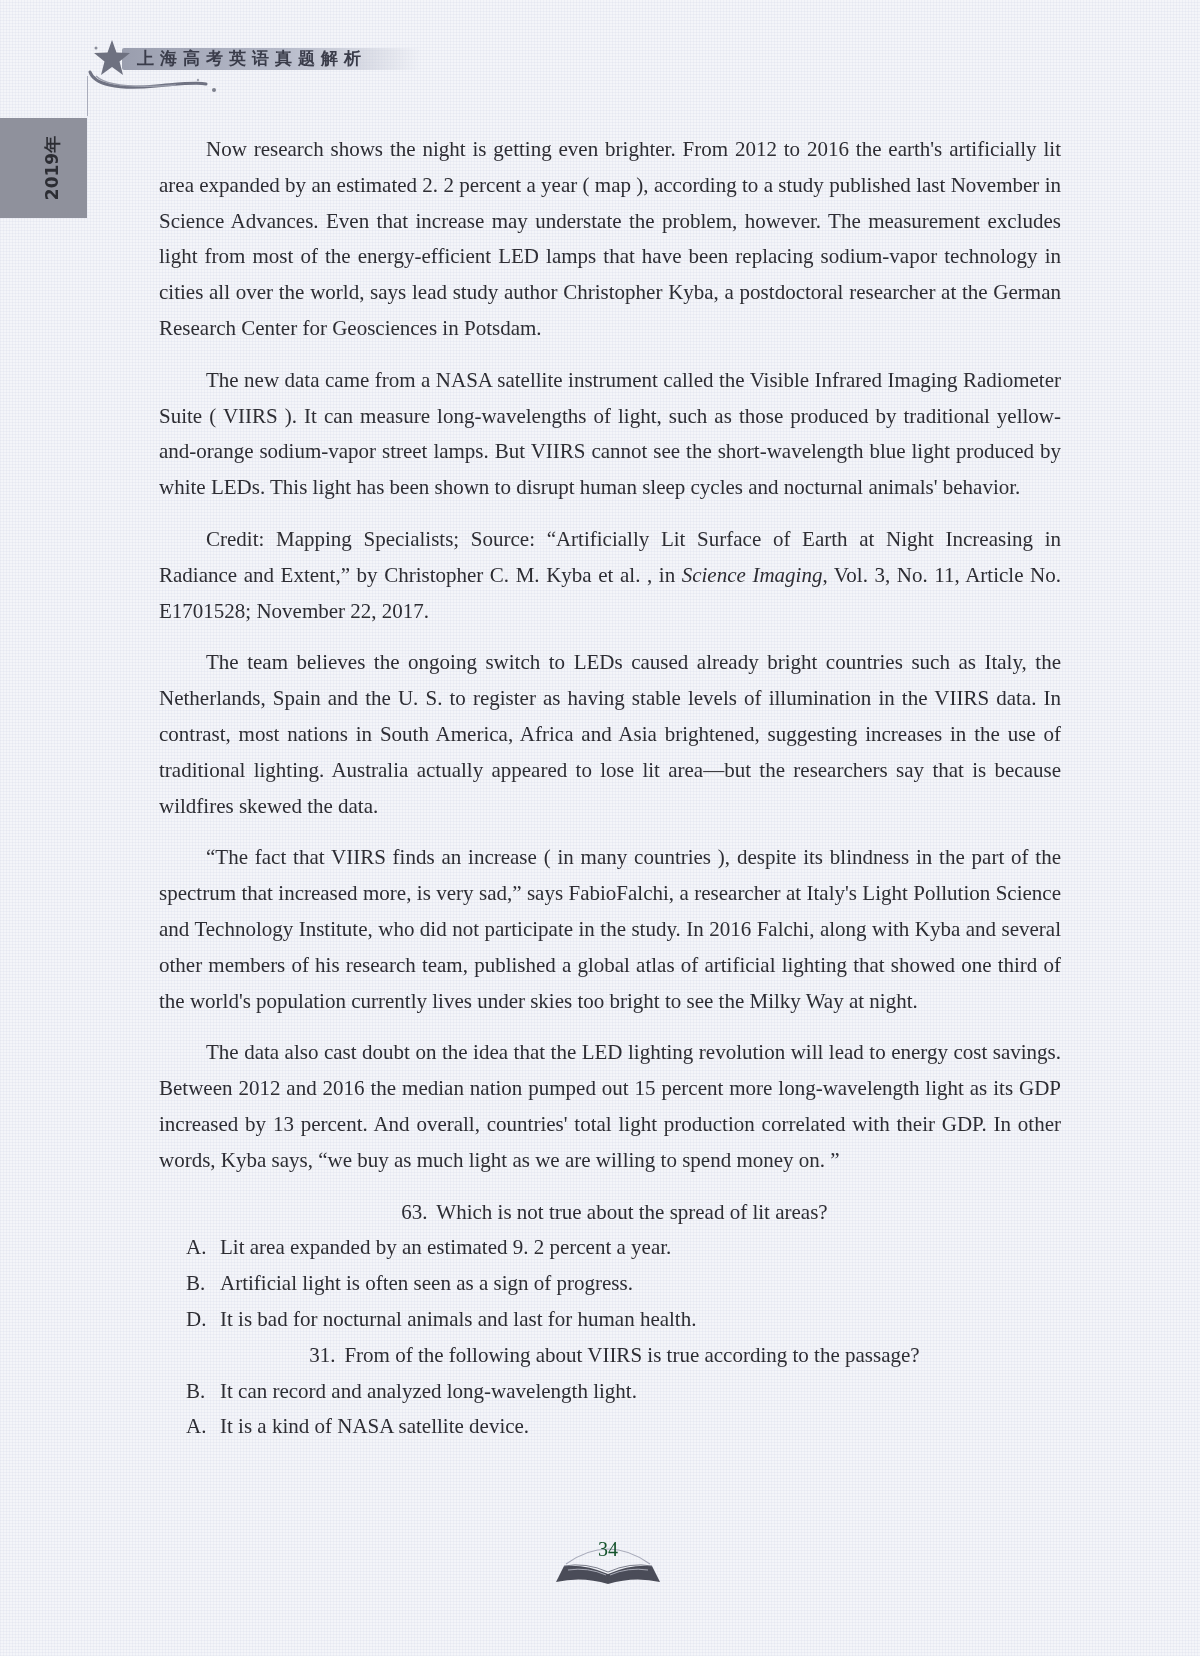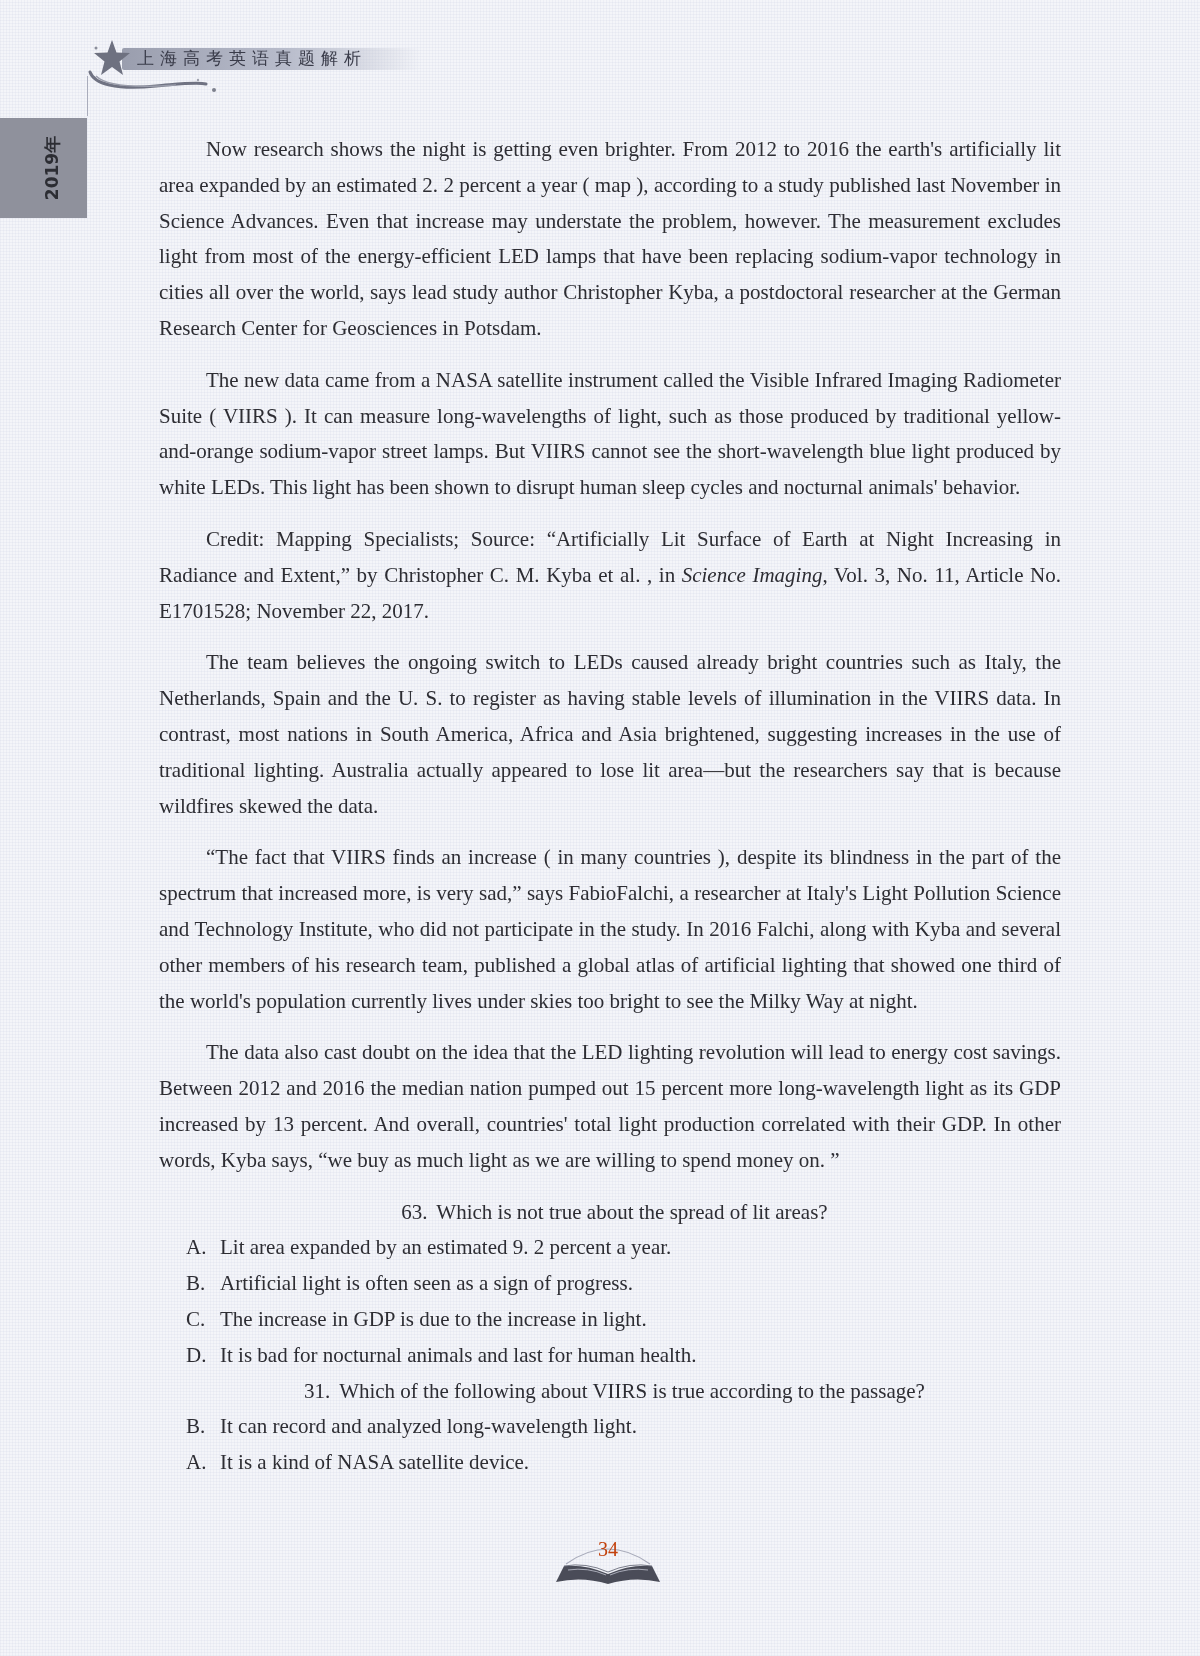--- a/index.html
+++ b/index.html
@@ -49,20 +49,21 @@
     }
     .header-title {
       position: absolute;
       left: 55px;
       top: 9px;
       font-family: "DejaVu Sans", sans-serif;
       font-size: 17px;
       letter-spacing: 6px;
       color: #3a3c4a;
       white-space: nowrap;
+      font-weight: bold;
     }
     .header-swoosh {
       position: absolute;
       left: 4px;
       top: 30px;
       width: 150px;
       height: 30px;
     }
     .margin-line {
       position: absolute;
@@ -142,21 +143,21 @@
       width: 120px;
       height: 50px;
     }
     .page-number {
       position: absolute;
       left: 0;
       top: 2px;
       width: 120px;
       text-align: center;
       font-size: 20px;
-      color: #c2410c;
+      color: #14532d;
     }
     .book-icon {
       position: absolute;
       left: 0;
       top: 0;
       width: 120px;
       height: 50px;
     }
   </style>
 </head>
@@ -189,26 +190,25 @@
   <p class="para">The new data came from a NASA satellite instrument called the Visible Infrared Imaging Radiometer Suite ( VIIRS ). It can measure long-wavelengths of light, such as those produced by traditional yellow-and-orange sodium-vapor street lamps. But VIIRS cannot see the short-wavelength blue light produced by white LEDs. This light has been shown to disrupt human sleep cycles and nocturnal animals' behavior.</p>
   <p class="para"><span>Credit: Mapping Specialists; Source: “Artificially Lit Surface of Earth at Night Increasing in Radiance and Extent,” by Christopher C. M. Kyba et al. , in </span><span class="italic">Science Imaging</span><span>, Vol. 3, No. 11, Article No. E1701528; November 22, 2017.</span></p>
   <p class="para">The team believes the ongoing switch to LEDs caused already bright countries such as Italy, the Netherlands, Spain and the U. S. to register as having stable levels of illumination in the VIIRS data. In contrast, most nations in South America, Africa and Asia brightened, suggesting increases in the use of traditional lighting. Australia actually appeared to lose lit area—but the researchers say that is because wildfires skewed the data.</p>
   <p class="para">“The fact that VIIRS finds an increase ( in many countries ), despite its blindness in the part of the spectrum that increased more, is very sad,” says FabioFalchi, a researcher at Italy's Light Pollution Science and Technology Institute, who did not participate in the study. In 2016 Falchi, along with Kyba and several other members of his research team, published a global atlas of artificial lighting that showed one third of the world's population currently lives under skies too bright to see the Milky Way at night.</p>
   <p class="para">The data also cast doubt on the idea that the LED lighting revolution will lead to energy cost savings. Between 2012 and 2016 the median nation pumped out 15 percent more long-wavelength light as its GDP increased by 13 percent. And overall, countries' total light production correlated with their GDP. In other words, Kyba says, “we buy as much light as we are willing to spend money on. ”</p>
 
   <div>
     <p class="question"><span class="q-num">63.</span><span>Which is not true about the spread of lit areas?</span></p>
     <p class="option"><span class="opt-letter">A.</span><span>Lit area expanded by an estimated 9. 2 percent a year.</span></p>
     <p class="option"><span class="opt-letter">B.</span><span>Artificial light is often seen as a sign of progress.</span></p>
-    <p class="option"><span class="opt-letter">C.</span><span>The increase in GDP is due to the increase in light.</span></p>
     <p class="option"><span class="opt-letter">D.</span><span>It is bad for nocturnal animals and last for human health.</span></p>
   </div>
 
   <div>
-    <p class="question"><span class="q-num">31.</span><span>Which of the following about VIIRS is true according to the passage?</span></p>
+    <p class="question"><span class="q-num">31.</span><span>From of the following about VIIRS is true according to the passage?</span></p>
     <p class="option"><span class="opt-letter">B.</span><span>It can record and analyzed long-wavelength light.</span></p>
     <p class="option"><span class="opt-letter">A.</span><span>It is a kind of NASA satellite device.</span></p>
   </div>
 </div>
 
 <div class="footer">
   <svg class="book-icon" viewBox="0 0 120 50">
     <path d="M18,28 Q60,-2 102,28" stroke="#a8abba" stroke-width="1.2" fill="none"></path>
     <path d="M8,46 L16,30 Q38,28 60,38 Q82,28 104,30 L112,46 Q86,40 60,48 Q34,40 8,46 Z" fill="#4a4c58"></path>
     <path d="M16,30 Q38,26 60,36 Q82,26 104,30" stroke="#7a7d8a" stroke-width="1" fill="none"></path>

